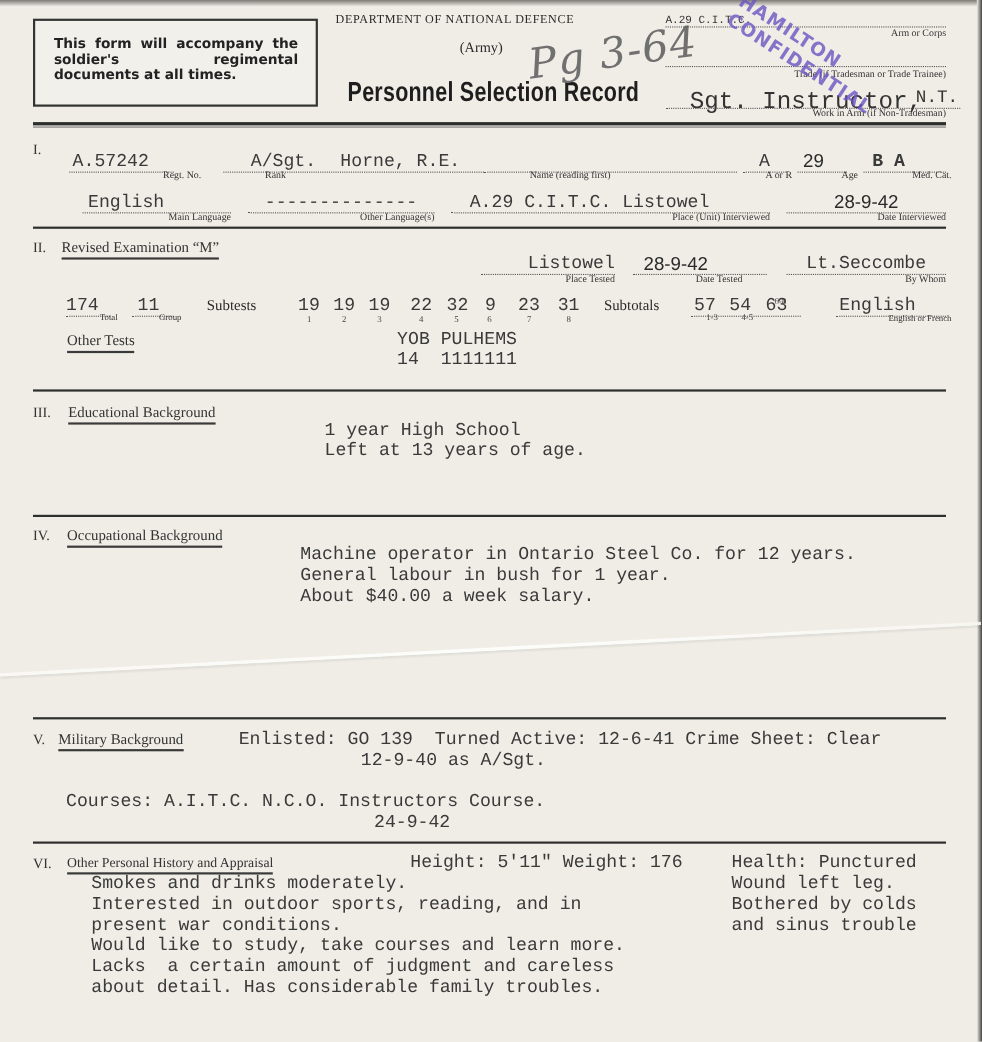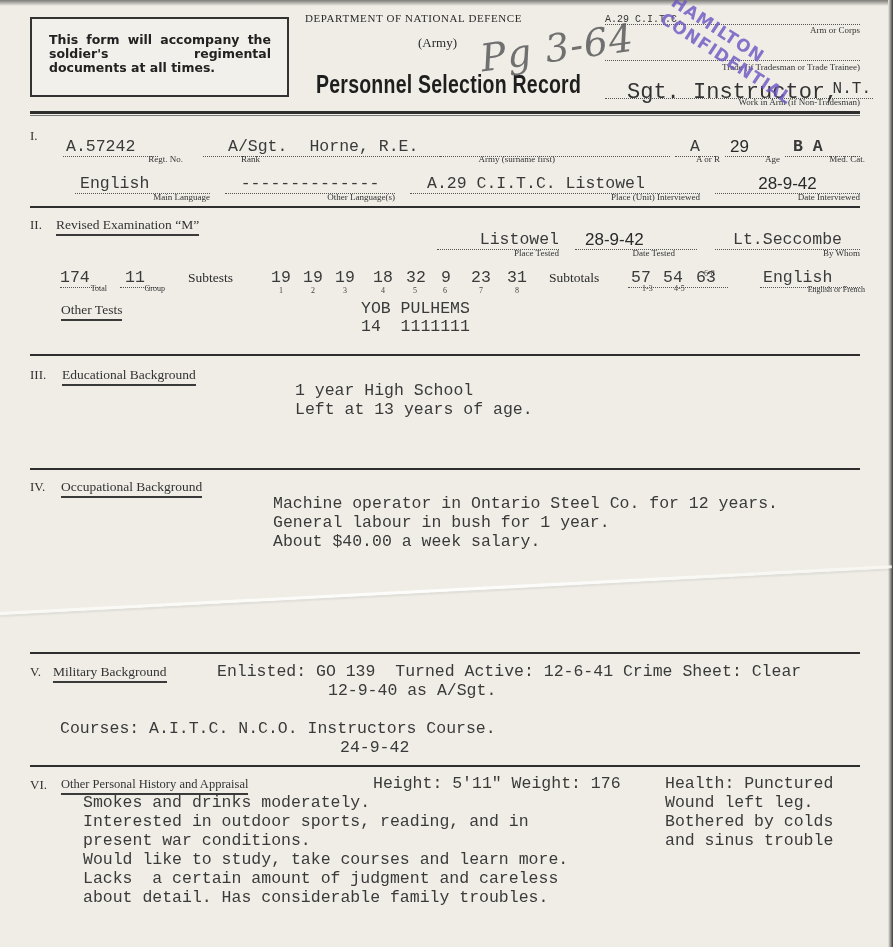--- a/index.html
+++ b/index.html
@@ -91,21 +91,21 @@
   <span class="typed" style="margin-left:3px;">A.57242</span>
 </div>
 <div class="abs lbl" style="left:63px; top:154px; width:120px;">Regt. No.</div>
 
 <div class="abs field-line" style="left:203px; top:137px; width:237px; height:20px;">
   <span class="typed" style="margin-left:25px;">A/Sgt.</span>
   <span class="typed" style="margin-left:18px;">Horne, R.E.</span>
 </div>
 <div class="abs field-line" style="left:440px; top:137px; width:230px; height:20px;"></div>
 <div class="abs lbl" style="left:210px; top:154px; width:50px;">Rank</div>
-<div class="abs lbl" style="left:395px; top:154px; width:160px;">Army (surname first)</div>
+<div class="abs lbl" style="left:395px; top:154px; width:160px;">Name (reading first)</div>
 
 <div class="abs field-line" style="left:675px; top:137px; width:40px; height:20px; text-align:center;">
   <span class="typed">A</span>
 </div>
 <div class="abs lbl" style="left:670px; top:154px; width:50px;">A or R</div>
 
 <div class="abs field-line" style="left:725px; top:137px; width:45px; height:20px;">
   <span style="font-family:'Liberation Sans',sans-serif; font-size:17px; margin-left:5px;">29</span>
 </div>
 <div class="abs lbl" style="left:725px; top:154px; width:55px;">Age</div>
@@ -167,21 +167,21 @@
 
 <div class="abs" style="left:188px; top:270px; font-size:13.5px;">Subtests</div>
 
 <div class="abs" style="left:271px; top:268px; width:270px; height:32px;">
   <span class="abs typed" style="left:0px;">19</span>
   <span class="sub" style="left:8px; top:18px;">1</span>
   <span class="abs typed" style="left:32px;">19</span>
   <span class="sub" style="left:40px; top:18px;">2</span>
   <span class="abs typed" style="left:64px;">19</span>
   <span class="sub" style="left:72px; top:18px;">3</span>
-  <span class="abs typed" style="left:102px;">18</span>
+  <span class="abs typed" style="left:102px;">22</span>
   <span class="sub" style="left:110px; top:18px;">4</span>
   <span class="abs typed" style="left:135px;">32</span>
   <span class="sub" style="left:142px; top:18px;">5</span>
   <span class="abs typed" style="left:170px;">9</span>
   <span class="sub" style="left:172px; top:18px;">6</span>
   <span class="abs typed" style="left:200px;">23</span>
   <span class="sub" style="left:208px; top:18px;">7</span>
   <span class="abs typed" style="left:236px;">31</span>
   <span class="sub" style="left:244px; top:18px;">8</span>
 </div>

